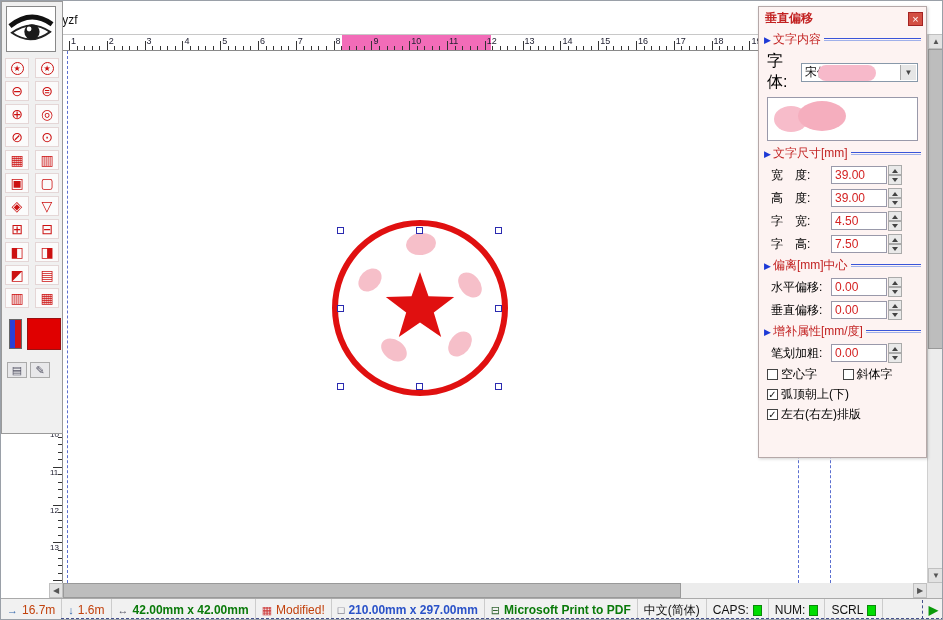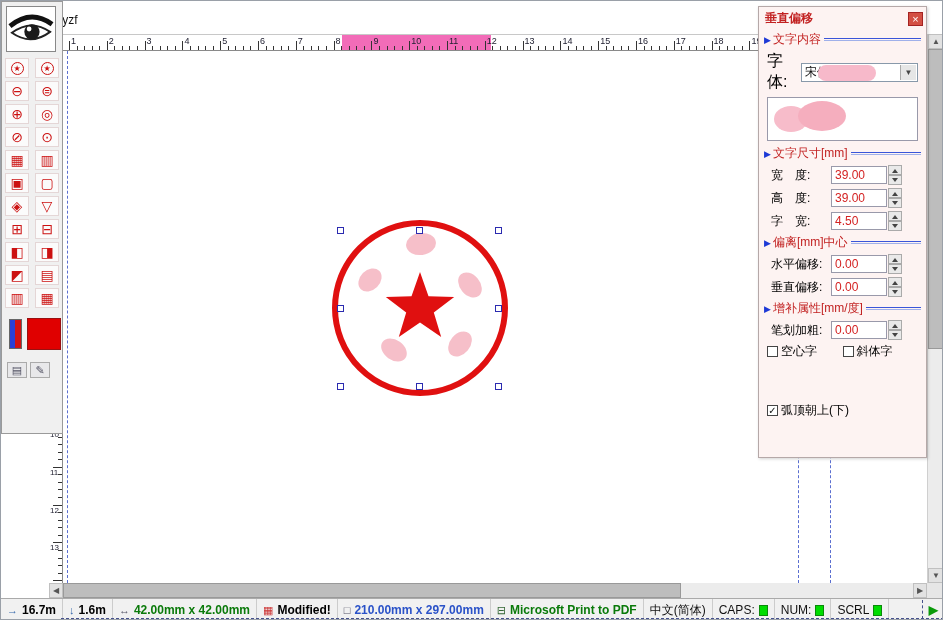--- a/index.html
+++ b/index.html
@@ -79,21 +79,21 @@
   .num-input { width:56px; height:18px; background:#fff; border:1px solid #99a; color:#d42222;
                font-size:12px; line-height:16px; padding-left:3px; }
   .spin { width:14px; height:20px; margin-left:1px; display:flex; flex-direction:column; }
   .spin div { flex:1; background:#e9e9e9; border:1px solid #aaa; position:relative; cursor:pointer; }
   .spin div::after { content:""; position:absolute; left:3px; border-left:3px solid transparent; border-right:3px solid transparent; }
   .spin .up::after { top:3px; border-bottom:4px solid #444; }
   .spin .dn::after { top:2px; border-top:4px solid #444; }
   .chk-grid { margin:3px 8px 0 8px; }
   .chk-row { display:flex; margin:3px 0; }
   .chk { display:flex; align-items:center; font-size:12px; color:#000; width:76px; white-space:nowrap; cursor:pointer; }
-  .chk.wide { width:auto;margin-top:39px; }
+  .chk.wide { width:auto; }
   .cbx { display:inline-block; width:11px; height:11px; border:1px solid #444; background:#fff;
          margin-right:3px; font-size:10px; line-height:10px; text-align:center; color:#111; flex:0 0 11px; }
   .cbx.on::after { content:"✓"; }
 
   
   .hscroll { position:absolute; left:48px; top:582px; width:878px; height:15px; background:#ececec; z-index:15; display:flex; }
   .hs-btn { width:14px; height:15px; background:#e2e2e2; border:1px solid #c0c0c0; font-size:8px;
             line-height:13px; text-align:center; color:#555; cursor:pointer; }
   .hs-thumb { width:618px; background:#bdbdbd; border:1px solid #999; cursor:pointer; }
   .hs-space { flex:1; }
@@ -104,21 +104,21 @@
   .vs-thumb { height:300px; background:#bdbdbd; border:1px solid #999; cursor:pointer; }
   .vs-space { flex:1; }
   .corner { position:absolute; left:926px; top:582px; width:17px; height:15px; background:#e6e6e6; z-index:15; }
 
   
   .statusbar { position:absolute; left:0; top:597px; width:943px; height:23px; background:#f1f1f1;
                border-top:1px solid #aaa; display:flex; align-items:center; font-size:12px; z-index:30; overflow:hidden; }
   .sb { display:flex; align-items:center; gap:4px; padding:0 6px; height:100%; border-right:1px solid #cccccc; white-space:nowrap; }
   .ic { font-size:11px; }
   .ic-blue { color:#3366aa; } .ic-red { color:#cc3333; } .ic-gray { color:#556; } .ic-green { color:#336633; }
-  .c-red { color:#000000; font-weight:bold; }
+  .c-red { color:#c2410c; font-weight:normal; }
   .c-green { color:#0a7a0a; font-weight:bold; }
   .c-blue { color:#2a52c8; font-weight:bold; }
   .c-black { color:#111; }
   .led { width:9px; height:11px; background:#00dc00; border:1px solid #0a8a0a; }
   .sb-end { margin-left:auto; padding:0 6px; color:#0a9a0a; font-weight:bold; }
 
   .dash-bottom { position:absolute; left:60px; top:617px; width:883px; height:0; border-top:1px dashed #44508c; z-index:40; }
   .dash-corner { position:absolute; left:921px; top:599px; height:19px; width:0; border-left:1px dashed #44508c; z-index:40; }
 </style>
 </head>
@@ -440,20 +440,28 @@
       </div>
   </div>
   <div class="num-row">
     <span class="num-label">字　宽:</span>
     <div class="num-input">4.50</div>
     <div class="spin">
         <div class="up"></div>
         <div class="dn"></div>
       </div>
   </div>
+  <div class="num-row">
+    <span class="num-label">字　高:</span>
+    <div class="num-input">7.50</div>
+    <div class="spin">
+        <div class="up"></div>
+        <div class="dn"></div>
+      </div>
+  </div>
 
   <div class="sec">
     <span class="sec-arrow">▶</span>
     <span class="sec-label">偏离[mm]中心</span>
     <span class="sec-line"></span>
   </div>
 
   <div class="num-row">
     <span class="num-label">水平偏移:</span>
     <div class="num-input">0.00</div>
@@ -496,20 +504,26 @@
         <span class="cbx"></span>
         <span>斜体字</span>
       </label>
     </div>
     <div class="chk-row">
       <label class="chk wide">
         <span class="cbx on"></span>
         <span>弧顶朝上(下)</span>
       </label>
     </div>
+    <div class="chk-row">
+      <label class="chk wide">
+        <span class="cbx on"></span>
+        <span>左右(右左)排版</span>
+      </label>
+    </div>
   </div>
 </div>
 
 <div class="hscroll">
   <div class="hs-btn">◀</div>
   <div class="hs-thumb"></div>
   <div class="hs-space"></div>
   <div class="hs-btn">▶</div>
 </div>
 <div class="vscroll">

